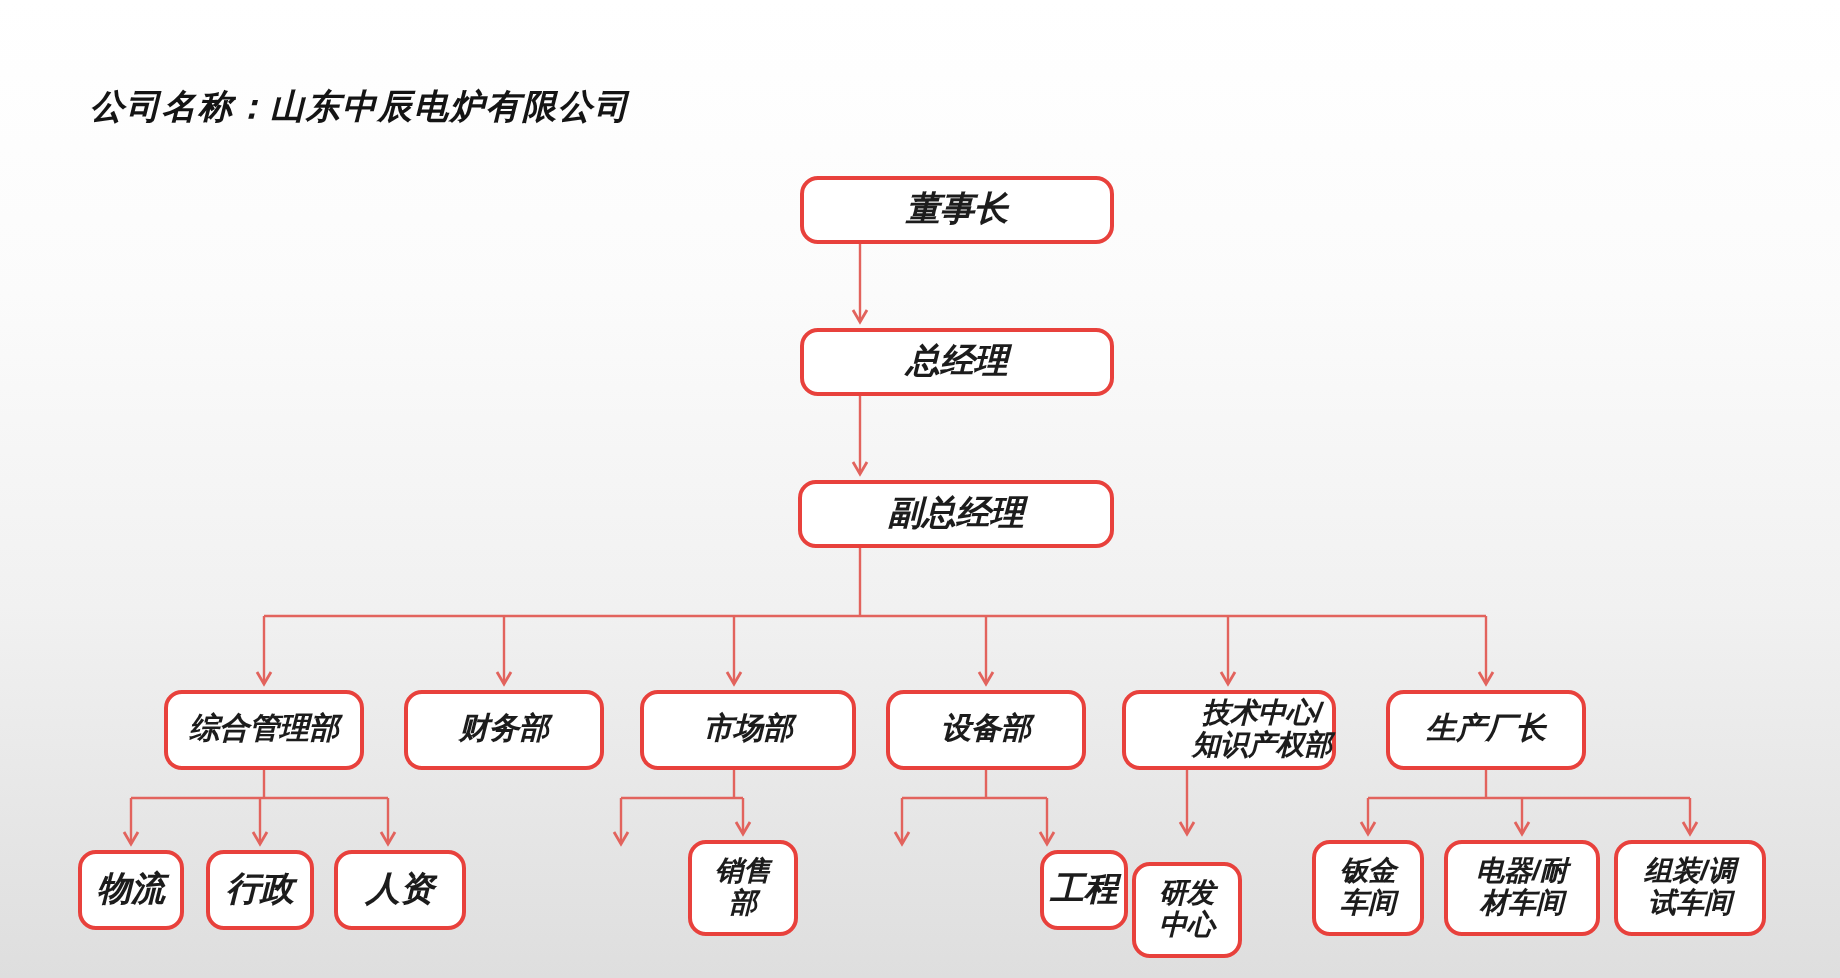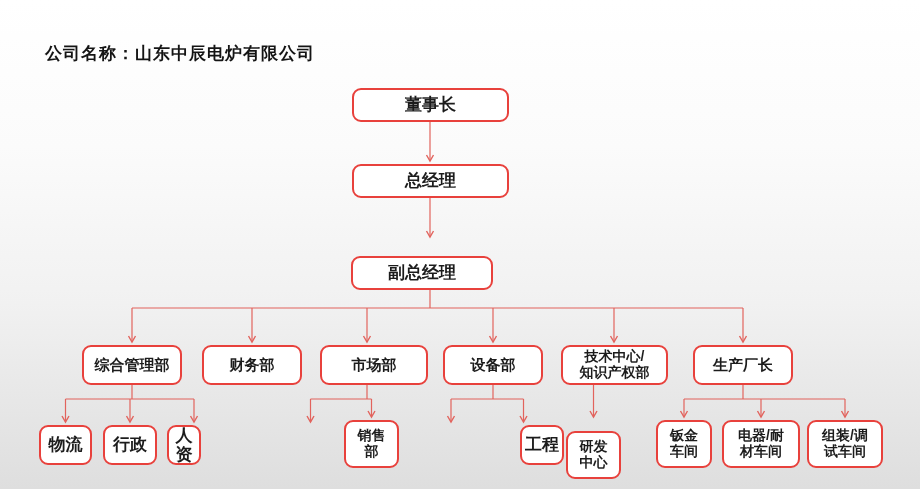--- a/index.html
+++ b/index.html
@@ -1,37 +1,38 @@
 <!DOCTYPE html>
 <html style="--box-border: #e8413c; --box-fill: #ffffff; --text-color: #1c1c1c;"><head>
 <meta charset="utf-8">
 <style>
   html,body{margin:0;padding:0;background:#ffffff;}
   .stage{
     position:relative;width:920px;height:489px;overflow:hidden;
     background:linear-gradient(180deg,#ffffff 0%,#fbfbfb 30%,#f1f1f1 62%,#e7e7e7 82%,#dedede 100%);
     font-family:"Liberation Sans",sans-serif;
+    font-style:italic;
   }
   .title{
     position:absolute;left:45px;top:42px;
     font-size:17px;font-weight:700;color:#141414;letter-spacing:1px;
   }
   svg.connectors{position:absolute;left:0;top:0;pointer-events:none;}
   .node{
     position:absolute;box-sizing:border-box;
     background:var(--box-fill,#ffffff);
     border:2px solid var(--box-border,#e8413c);
     border-radius:9px;
     display:flex;align-items:center;justify-content:center;
     text-align:center;color:var(--text-color,#1c1c1c);font-weight:700;
   }
   .node .lbl{white-space:pre-line;line-height:1.12;}
-  .lvl1{font-size:17px;}
+  .lvl1{font-size:17px;margin-left:48px;}
   .lvl2{font-size:15px;}
-  .lvl2.two{font-size:14px;}
+  .lvl2.two{font-size:14px;justify-content:flex-end;}
   .lvl3{font-size:17px;}
   .lvl3.two{font-size:14px;}
 </style>
 </head>
 <body>
 
 <div class="stage">
 
   <div class="title">公司名称：山东中辰电炉有限公司</div>
 
@@ -87,21 +88,21 @@
     </svg>
 
   <div class="node lvl1" style="left:352px;top:88px;width:157px;height:34px">
     <span class="lbl">董事长</span>
   </div>
 
   <div class="node lvl1" style="left:352px;top:164px;width:157px;height:34px">
     <span class="lbl">总经理</span>
   </div>
 
-  <div class="node lvl1" style="left:351px;top:256px;width:142px;height:34px">
+  <div class="node lvl1" style="left:351px;top:240px;width:158px;height:34px">
     <span class="lbl">副总经理</span>
   </div>
 
   <div class="node lvl2" style="left:82px;top:345px;width:100px;height:40px">
     <span class="lbl">综合管理部</span>
   </div>
 
   <div class="node lvl2" style="left:202px;top:345px;width:100px;height:40px">
     <span class="lbl">财务部</span>
   </div>
@@ -124,21 +125,21 @@
   </div>
 
   <div class="node lvl3" style="left:39px;top:425px;width:53px;height:40px">
     <span class="lbl">物流</span>
   </div>
 
   <div class="node lvl3" style="left:103px;top:425px;width:54px;height:40px">
     <span class="lbl">行政</span>
   </div>
 
-  <div class="node lvl3" style="left:167px;top:425px;width:34px;height:40px">
+  <div class="node lvl3" style="left:167px;top:425px;width:66px;height:40px">
     <span class="lbl">人资</span>
   </div>
 
 
   <div class="node lvl3 two" style="left:344px;top:420px;width:55px;height:48px">
     <span class="lbl">销售
 部</span>
   </div>
 
 

